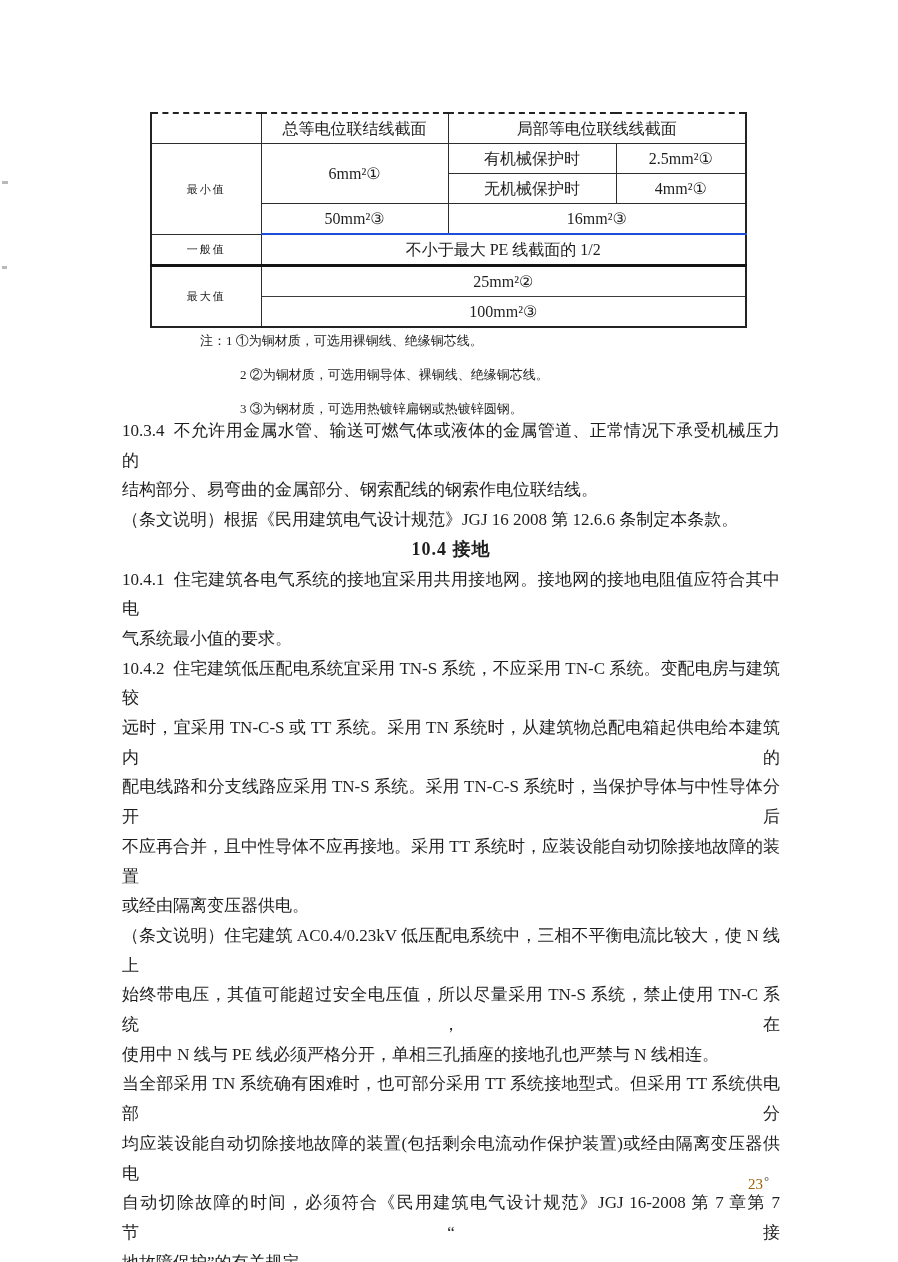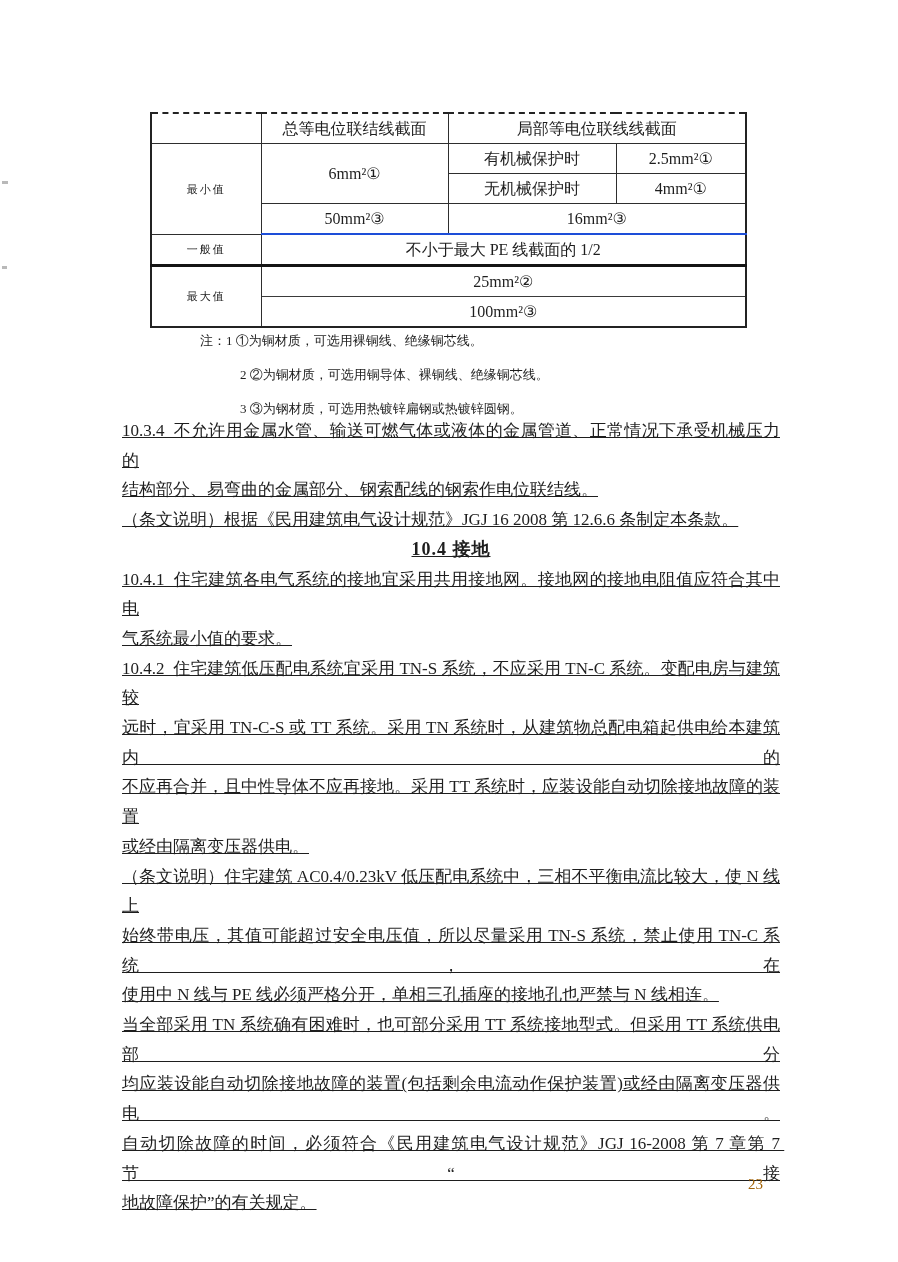--- a/index.html
+++ b/index.html
@@ -42,21 +42,20 @@
   .table-notes { position:absolute; left:122px; top:324px; width:660px; font-size:13px; }
   .note-line { line-height:34px; padding-left:118px; text-align:left; }
   .note-line:first-child { padding-left:78px; }
 
   
   .doc-body { position:absolute; left:122px; top:416px; width:658px; font-size:17px; }
   .line {
     line-height:29.7px;
     white-space:pre-wrap;
     text-align:justify;
-    text-decoration:underline;
   }
   .line.fill { text-align-last:justify; }
   .line.heading {
     text-align:center; text-align-last:center;
     font-weight:bold; font-size:18px;
     letter-spacing:1px;
   }
 
   
   .page-number { position:absolute; left:748px; top:1176px; font-size:15px; color:#a16207; }
@@ -125,20 +124,21 @@
 
   <div class="doc-body">
       <div class="line fill">10.3.4  不允许用金属水管、输送可燃气体或液体的金属管道、正常情况下承受机械压力的</div>
       <div class="line">结构部分、易弯曲的金属部分、钢索配线的钢索作电位联结线。</div>
       <div class="line">（条文说明）根据《民用建筑电气设计规范》JGJ 16 2008 第 12.6.6 条制定本条款。</div>
       <div class="line heading">10.4 接地</div>
       <div class="line fill">10.4.1  住宅建筑各电气系统的接地宜采用共用接地网。接地网的接地电阻值应符合其中电</div>
       <div class="line">气系统最小值的要求。</div>
       <div class="line fill">10.4.2  住宅建筑低压配电系统宜采用 TN-S 系统，不应采用 TN-C 系统。变配电房与建筑较</div>
       <div class="line fill">远时，宜采用 TN-C-S 或 TT 系统。采用 TN 系统时，从建筑物总配电箱起供电给本建筑内的</div>
+      <div class="line fill">配电线路和分支线路应采用 TN-S 系统。采用 TN-C-S 系统时，当保护导体与中性导体分开后</div>
       <div class="line fill">不应再合并，且中性导体不应再接地。采用 TT 系统时，应装设能自动切除接地故障的装置</div>
       <div class="line">或经由隔离变压器供电。</div>
       <div class="line fill">（条文说明）住宅建筑 AC0.4/0.23kV 低压配电系统中，三相不平衡电流比较大，使 N 线上</div>
       <div class="line fill">始终带电压，其值可能超过安全电压值，所以尽量采用 TN-S 系统，禁止使用 TN-C 系统，在</div>
       <div class="line">使用中 N 线与 PE 线必须严格分开，单相三孔插座的接地孔也严禁与 N 线相连。</div>
       <div class="line fill">当全部采用 TN 系统确有困难时，也可部分采用 TT 系统接地型式。但采用 TT 系统供电部分</div>
       <div class="line fill">均应装设能自动切除接地故障的装置(包括剩余电流动作保护装置)或经由隔离变压器供电。</div>
       <div class="line fill">自动切除故障的时间，必须符合《民用建筑电气设计规范》JGJ 16-2008 第 7 章第 7 节“接</div>
       <div class="line">地故障保护”的有关规定。</div>
     </div>

